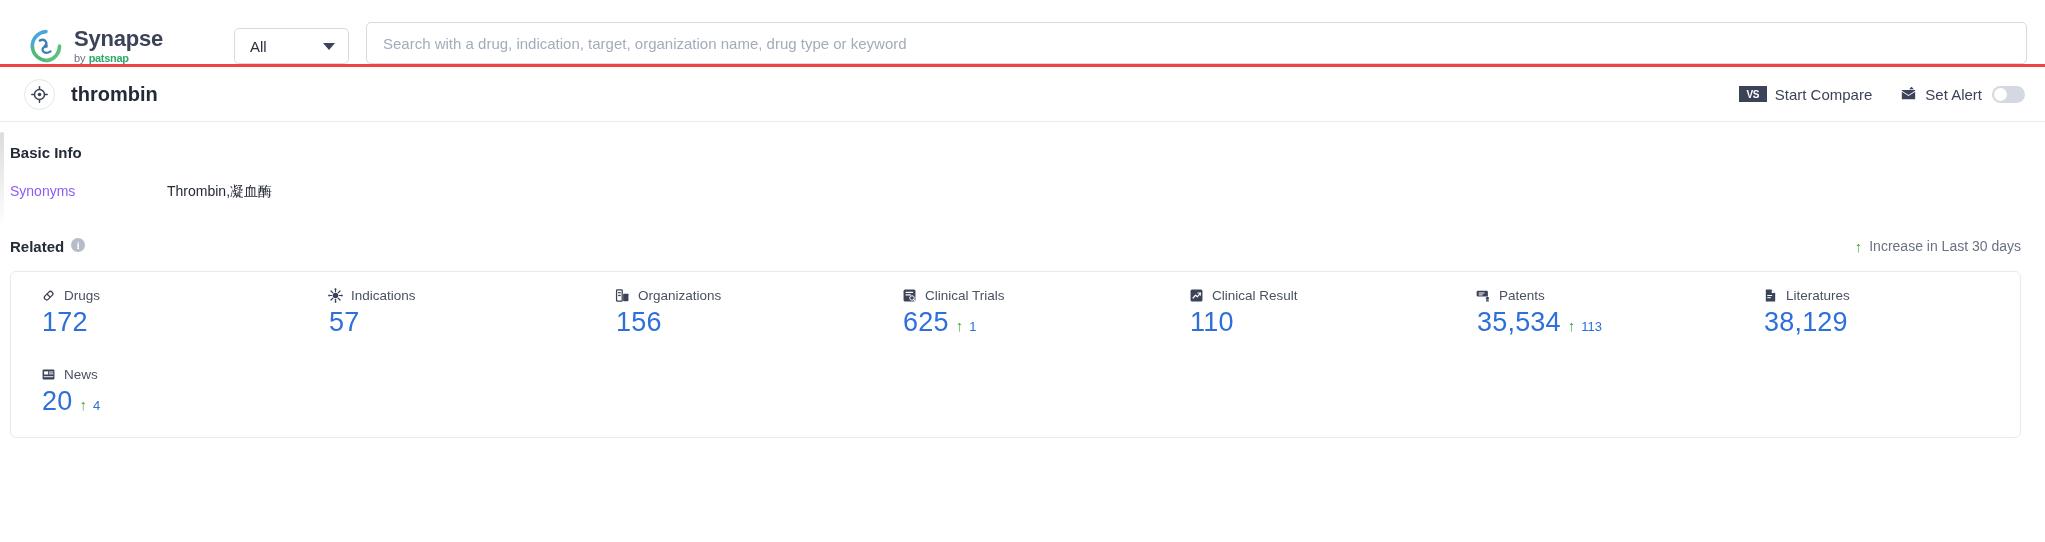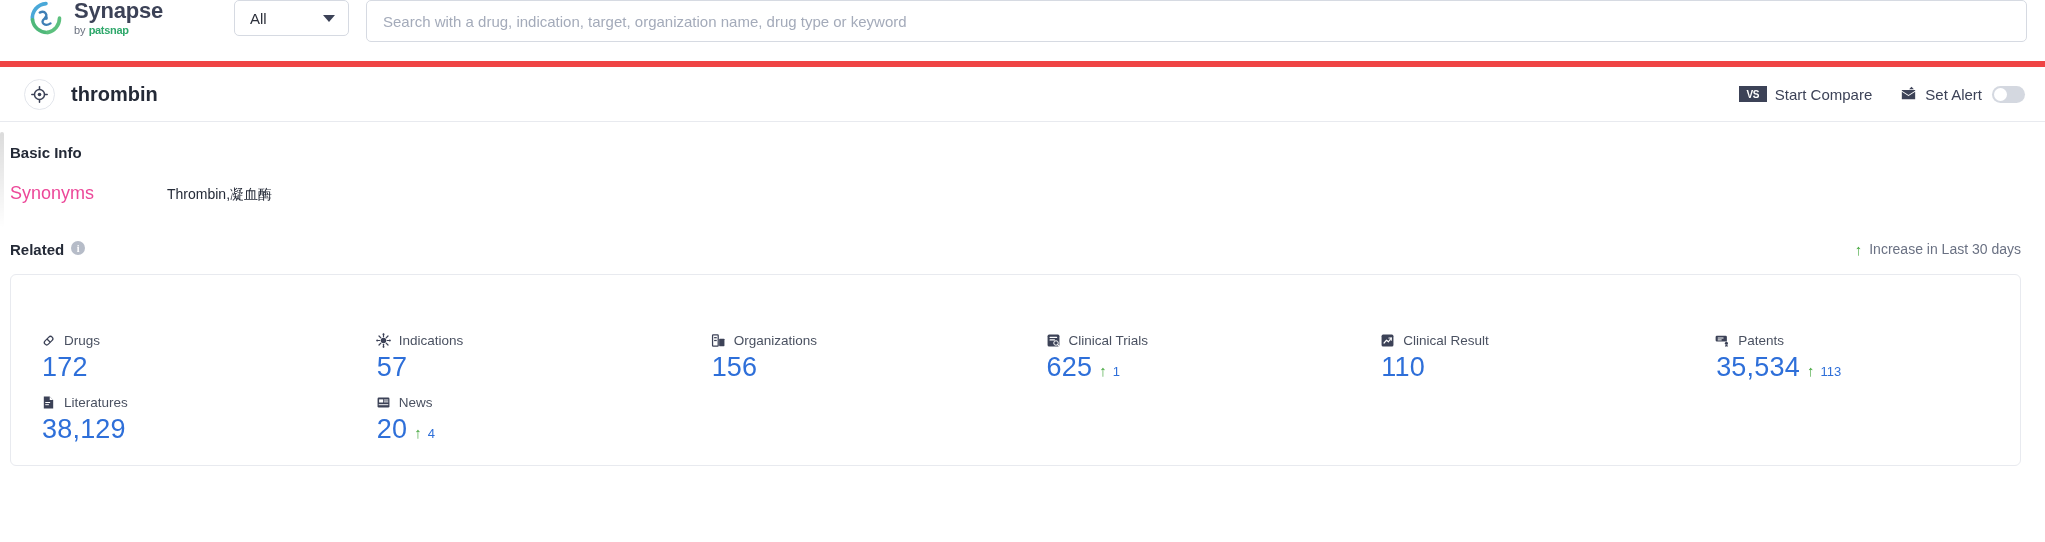--- a/index.html
+++ b/index.html
@@ -9,23 +9,23 @@
     overflow: hidden;
     background: #ffffff;
     font-family: "Liberation Sans", sans-serif;
     -webkit-font-smoothing: antialiased;
   }
 
   
   .topbar {
     height: 67px;
     display: flex;
-    align-items: flex-start;
+    align-items: flex-end;
     background: #ffffff;
-    border-bottom: 6px solid #ef4444;
+    border-bottom: 3px solid #ef4444;
     padding-left: 28px;
     position: relative;
   }
   .brand {
     display: flex;
     align-items: center;
     gap: 10px;
     width: 160px;
     flex: none;
   }
@@ -171,22 +171,22 @@
     font-weight: bold;
     color: #242a37;
   }
   .synonyms-row {
     display: flex;
     margin-top: 22px;
     align-items: baseline;
   }
   .syn-label {
     width: 157px;
-    font-size: 18px;
-    color: #ec4899;
+    font-size: 14px;
+    color: #8b5cf6;
     flex: none;
   }
   .syn-value {
     font-size: 14px;
     color: #242a37;
   }
 
   .related-head {
     margin-top: 37px;
     display: flex;
@@ -220,23 +220,22 @@
   
   .stats-card {
     margin-top: 16px;
     border: 1px solid #e8eaef;
     border-radius: 6px;
     background: #fff;
     padding: 16px 0 20px 0;
   }
   .stats-grid {
     display: grid;
-    grid-template-columns: repeat(6, 1fr);
-    row-gap: 12px;
-    margin-top: 42px;
+    grid-template-columns: repeat(7, 1fr);
+    row-gap: 29px;
   }
   .stat {
     padding-left: 30px;
   }
   .stat-head {
     display: flex;
     align-items: center;
     gap: 8px;
   }
   .stat-icon { width: 15px; height: 15px; flex: none; display: block; }

